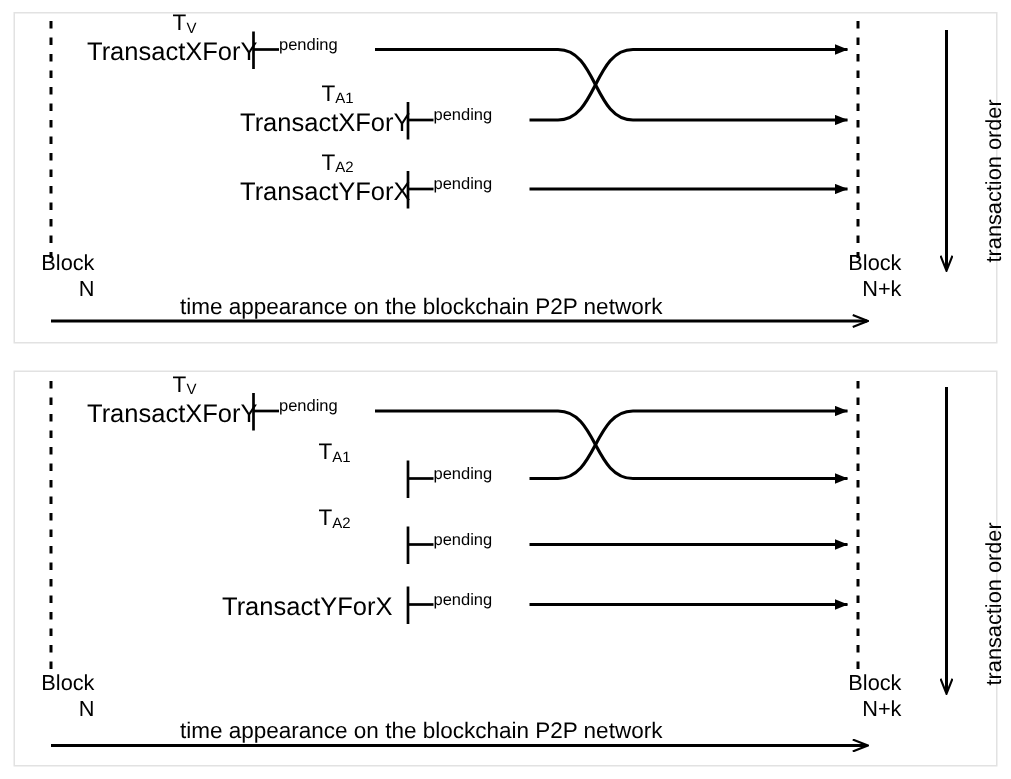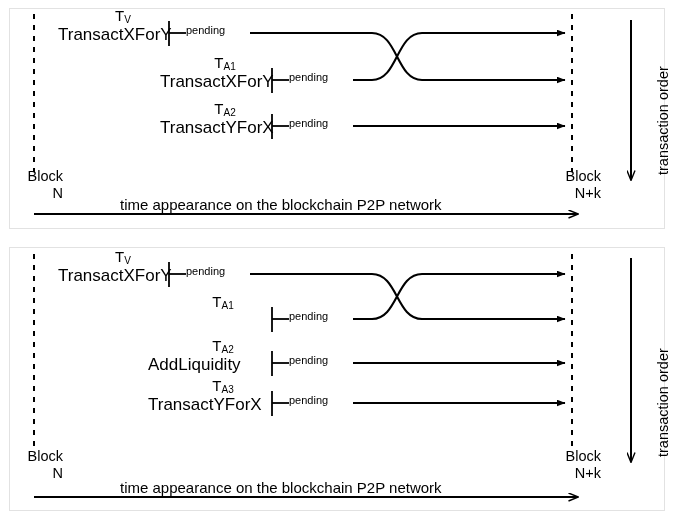--- a/index.html
+++ b/index.html
@@ -182,26 +182,22 @@
   <div class="lbl pending" style="left:186px; top:266px;">pending</div>
 
   <div class="lbl txid" style="left:178px; top:294px; width:90px;">
     <span>T</span><span class="sub">A1</span>
   </div>
   <div class="lbl pending" style="left:289px; top:311px;">pending</div>
 
   <div class="lbl txid" style="left:178px; top:338px; width:90px;">
     <span>T</span><span class="sub">A2</span>
   </div>
-  <div class="lbl txname" style="left:148px; top:356px; width:118px;">AddLiquidity</div>
   <div class="lbl pending" style="left:289px; top:355px;">pending</div>
 
-  <div class="lbl txid" style="left:178px; top:378px; width:90px;">
-    <span>T</span><span class="sub">A3</span>
-  </div>
   <div class="lbl txname" style="left:148px; top:396px; width:118px;">TransactYForX</div>
   <div class="lbl pending" style="left:289px; top:395px;">pending</div>
 
   <div class="lbl blocklbl" style="left:5px; top:448px; width:58px;">
     <div>Block</div>
     <div>N</div>
   </div>
   <div class="lbl blocklbl" style="left:543px; top:448px; width:58px;">
     <div>Block</div>
     <div>N+k</div>

